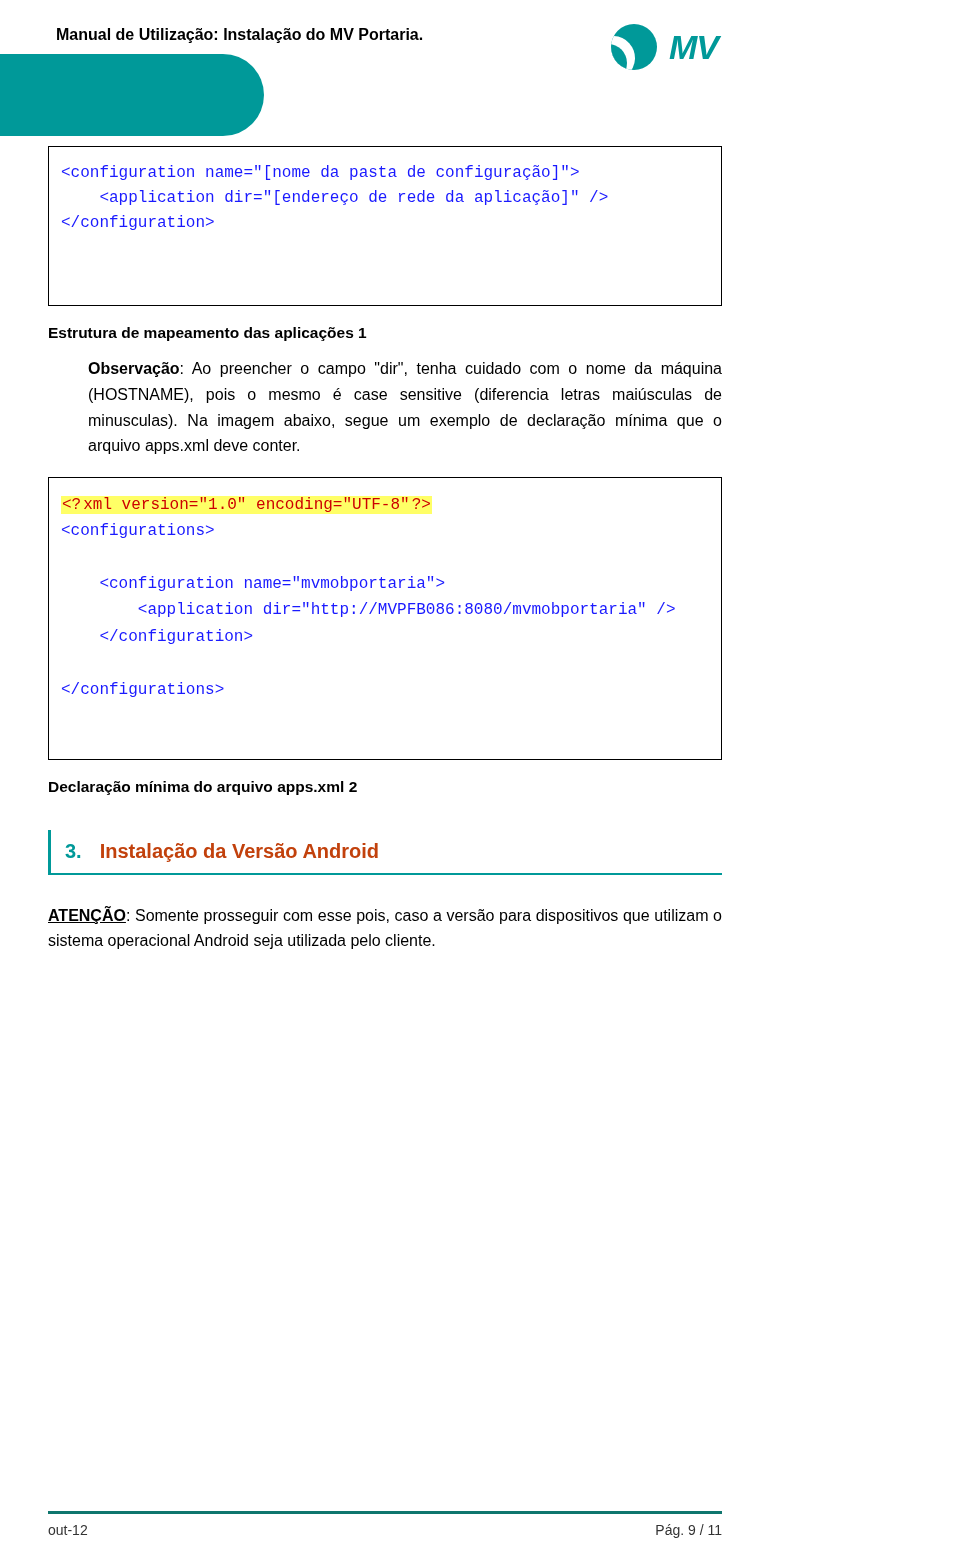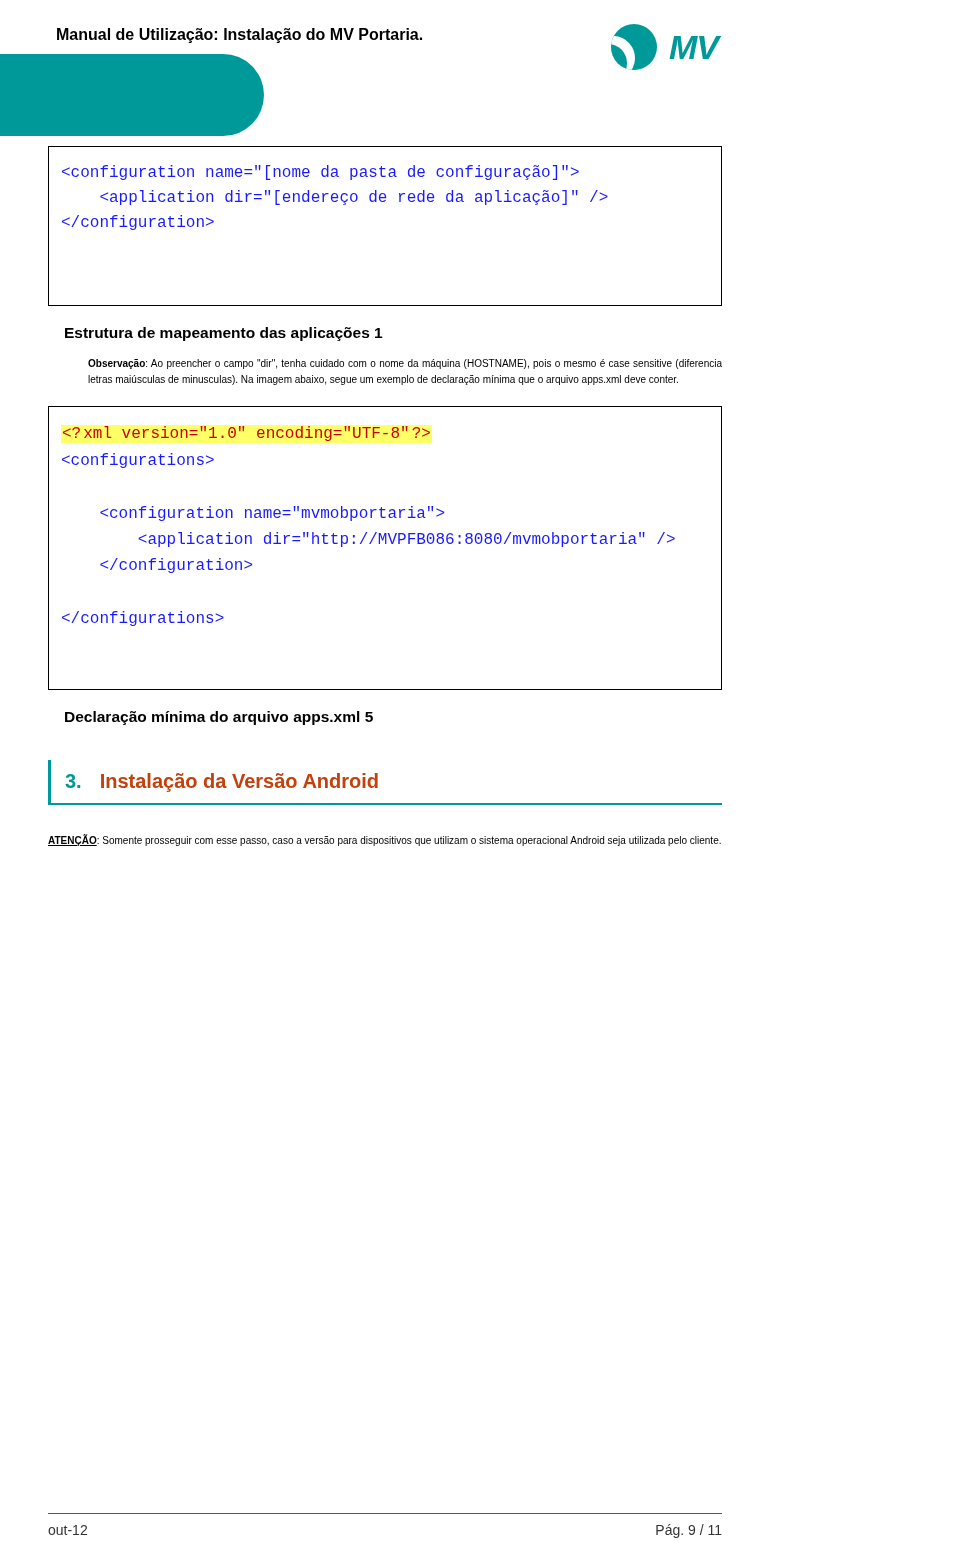--- a/index.html
+++ b/index.html
@@ -11,28 +11,28 @@
   .header-tab { width:264px; height:82px; background:#009999; border-top-right-radius:44px; border-bottom-right-radius:44px; margin-left:-48px; margin-top:10px; }
   .logo { display:flex; align-items:center; gap:12px; margin-top:6px; margin-right:4px; }
   .logo-mark { width:46px; height:46px; border-radius:50%; background:#009999; position:relative; overflow:hidden; }
   .logo-mark::before { content:""; position:absolute; width:44px; height:44px; border-radius:50%; background:#fff; left:-20px; top:12px; transform:rotate(-20deg); }
   .logo-mark::after { content:""; position:absolute; width:38px; height:38px; border-radius:50%; background:#009999; left:-22px; top:20px; }
   .logo-text { font-size:34px; font-weight:900; font-style:italic; color:#009999; letter-spacing:-1px; }
   .content { margin-top:8px; }
   .code-box { border:1px solid #000; padding:14px 12px 70px 12px; margin:10px 0 18px 0; font-family: "Courier New", Courier, monospace; font-size:16px; line-height:1.55; color:#1a1aff; }
   .code-box2 { border:1px solid #000; padding:14px 12px 56px 12px; margin:14px 0 18px 0; font-family: "Courier New", Courier, monospace; font-size:16px; line-height:1.65; color:#1a1aff; white-space:pre; overflow:hidden; }
   .xmldecl { background:#ffff66; color:#cc0000; padding:0 1px; }
-  .caption { font-size:15.5px; font-weight:bold; margin:4px 0 14px 16px; }
-  .para { font-size:10px; line-height:1.6; text-align:justify; margin:0 0 18px 0; }
+  .caption { font-size:15.5px; font-weight:bold; margin:4px 0 14px 0; }
+  .para { font-size:16px; line-height:1.6; text-align:justify; margin:0 0 18px 0; }
   .para .bold { font-weight:bold; }
   .indent { padding-left:40px; }
   .section-head { display:flex; align-items:center; border-left:3px solid #009999; border-bottom:2px solid #009999; margin:34px 0 28px 0; padding:10px 0 10px 14px; }
   .section-num { font-size:20px; color:#009999; font-weight:bold; margin-right:18px; }
   .section-title { font-size:20px; color:#c2410c; font-weight:bold; }
-  .footer { position:absolute; bottom:22px; left:48px; right:48px; border-top:1px solid #0f766e; padding-top:8px; display:flex; justify-content:space-between; font-size:14px; color:#333; }
+  .footer { position:absolute; bottom:22px; left:48px; right:48px; border-top:3px solid #0f766e; padding-top:8px; display:flex; justify-content:space-between; font-size:14px; color:#333; }
 </style>
 </head>
 <body>
 
 <div class="page">
 
   <div class="header">
     <div class="header-left">
       <div class="header-title">Manual de Utilização: Instalação do MV Portaria.</div>
       <div class="header-tab"></div>
@@ -59,31 +59,31 @@
 
     <div class="code-box2"><span class="xmldecl">&lt;?</span><span class="xmldecl">xml version="1.0" encoding="UTF-8"</span><span class="xmldecl">?&gt;</span>
 <span>&lt;configurations&gt;</span>
 <span></span>
 <span>    &lt;configuration name="mvmobportaria"&gt;</span>
 <span>        &lt;application dir="http://MVPFB086:8080/mvmobportaria" /&gt;</span>
 <span>    &lt;/configuration&gt;</span>
 <span></span>
 <span>&lt;/configurations&gt;</span></div>
 
-    <div class="caption">Declaração mínima do arquivo apps.xml 5</div>
+    <div class="caption">Declaração mínima do arquivo apps.xml 2</div>
 
 
 
     <div class="section-head">
       <span class="section-num">3.</span>
       <span class="section-title">Instalação da Versão Android</span>
     </div>
 
     <p class="para">
-      <span class="bold" style="text-decoration:underline;">ATENÇÃO</span><span>: Somente prosseguir com esse passo, caso a versão para dispositivos que utilizam o sistema operacional Android seja utilizada pelo cliente.</span>
+      <span class="bold" style="text-decoration:underline;">ATENÇÃO</span><span>: Somente prosseguir com esse pois, caso a versão para dispositivos que utilizam o sistema operacional Android seja utilizada pelo cliente.</span>
     </p>
 
 
 
   </div>
 
   <div class="footer">
     <span>out-12</span>
     <span>Pág. 9 / 11</span>
   </div>

